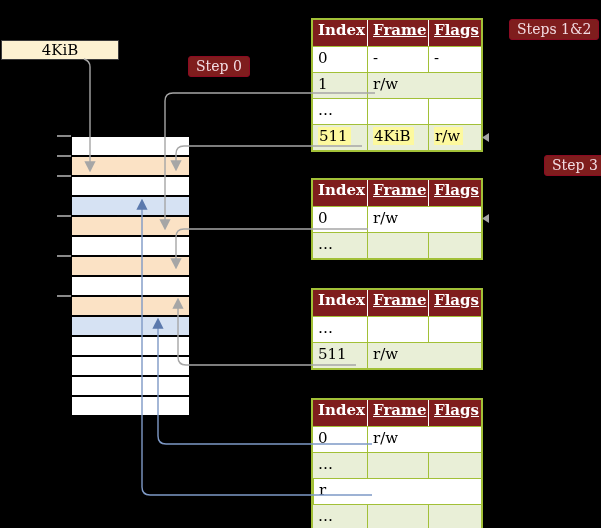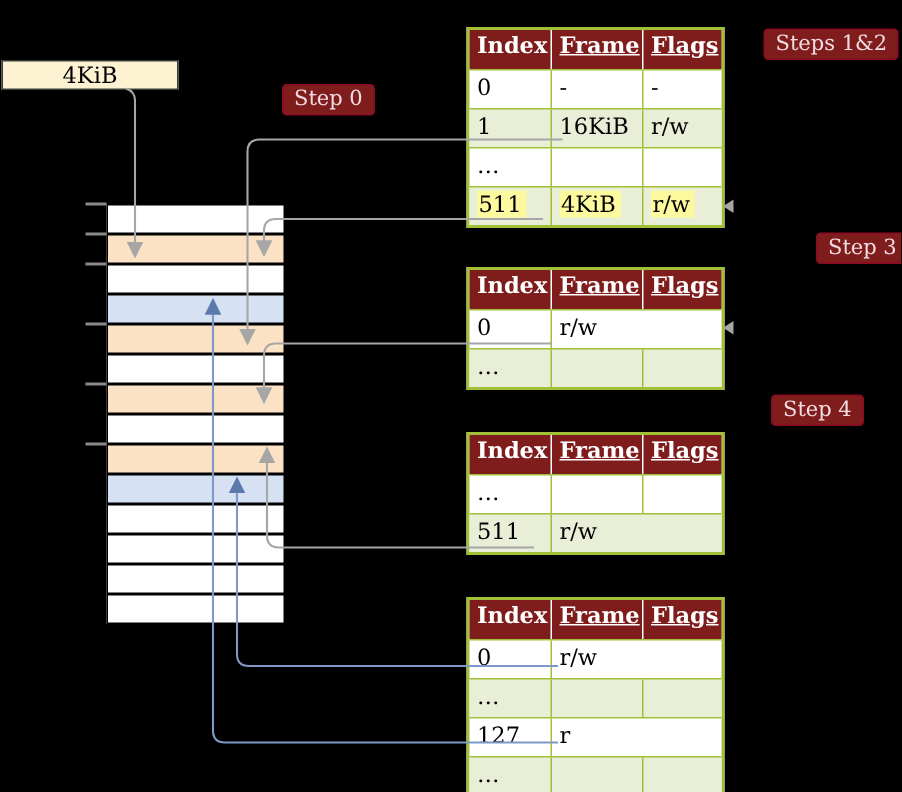--- a/index.html
+++ b/index.html
@@ -49,21 +49,20 @@
 </head>
 <body>
 
 <div id="canvas">
 
   <div class="frame-box">4KiB</div>
 
   <span class="badge badge-0">Step 0</span>
   <span class="badge badge-12">Steps 1&amp;2</span>
   <span class="badge badge-3">Step 3</span>
-  <span class="badge badge-4">Step 4</span>
 
   <div id="memory">
       <div class="mrow free"></div>
       <div class="mrow table"></div>
       <div class="mrow free"></div>
       <div class="mrow page"></div>
       <div class="mrow table"></div>
       <div class="mrow free"></div>
       <div class="mrow table"></div>
       <div class="mrow free"></div>
@@ -89,21 +88,20 @@
           <div class="tcell c1">Frame</div>
           <div class="tcell c2">Flags</div>
         </div>
         <div class="trow">
           <div class="tcell c0">0</div>
           <div class="tcell c1">-</div>
           <div class="tcell c2">-</div>
         </div>
         <div class="trow shaded">
           <div class="tcell c0">1</div>
-          <div class="tcell c1">16KiB</div>
           <div class="tcell c2">r/w</div>
         </div>
         <div class="trow">
           <div class="tcell c0">…</div>
           <div class="tcell c1"></div>
           <div class="tcell c2"></div>
         </div>
         <div class="trow shaded">
           <div class="tcell c0"><span class="hl">511</span></div>
           <div class="tcell c1"><span class="hl">4KiB</span></div>
@@ -151,21 +149,20 @@
         <div class="trow">
           <div class="tcell c0">0</div>
           <div class="tcell c2">r/w</div>
         </div>
         <div class="trow shaded">
           <div class="tcell c0">…</div>
           <div class="tcell c1"></div>
           <div class="tcell c2"></div>
         </div>
         <div class="trow">
-          <div class="tcell c0">127</div>
           <div class="tcell c2">r</div>
         </div>
         <div class="trow shaded">
           <div class="tcell c0">…</div>
           <div class="tcell c1"></div>
           <div class="tcell c2"></div>
         </div>
       </div>
     </div>
 

